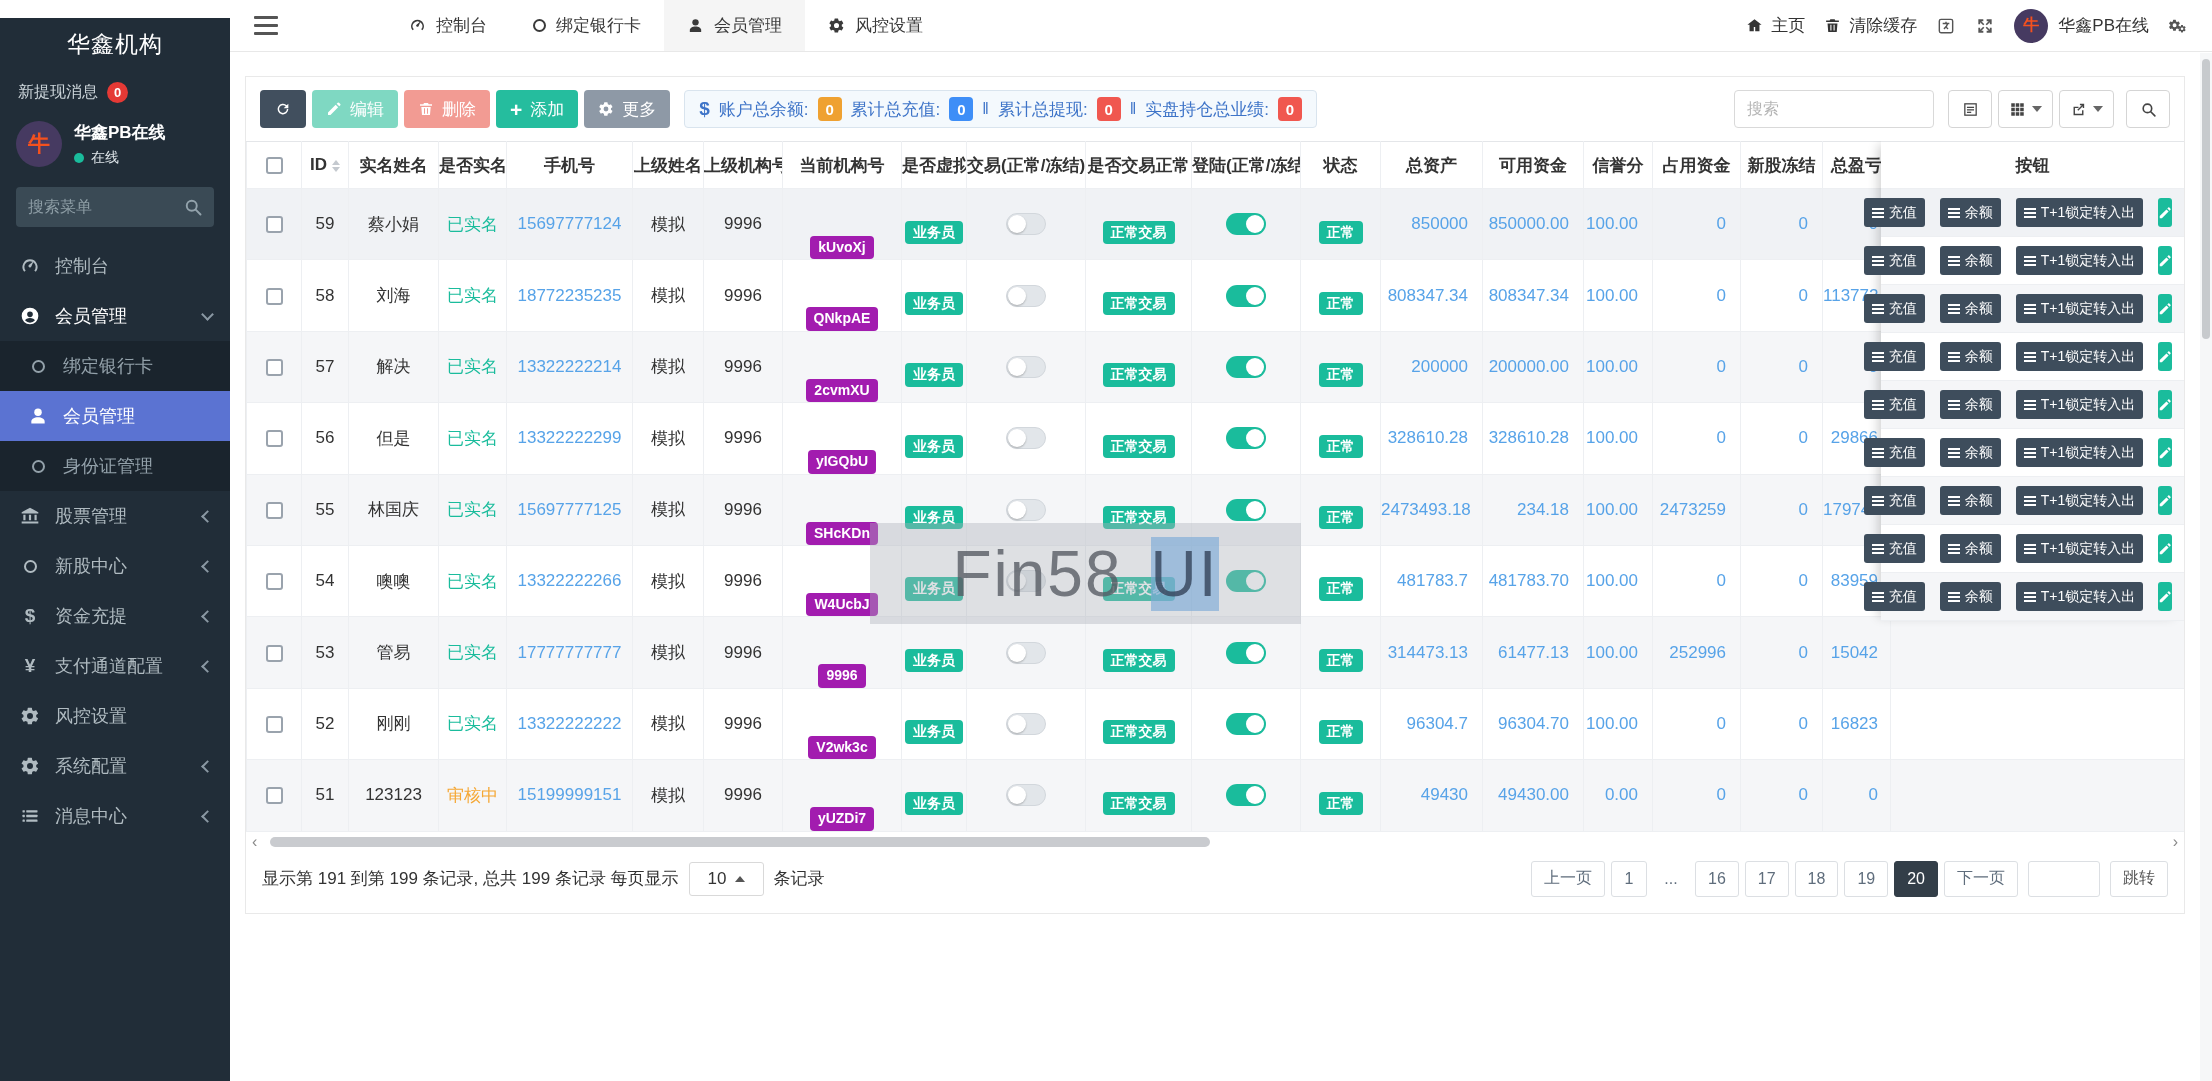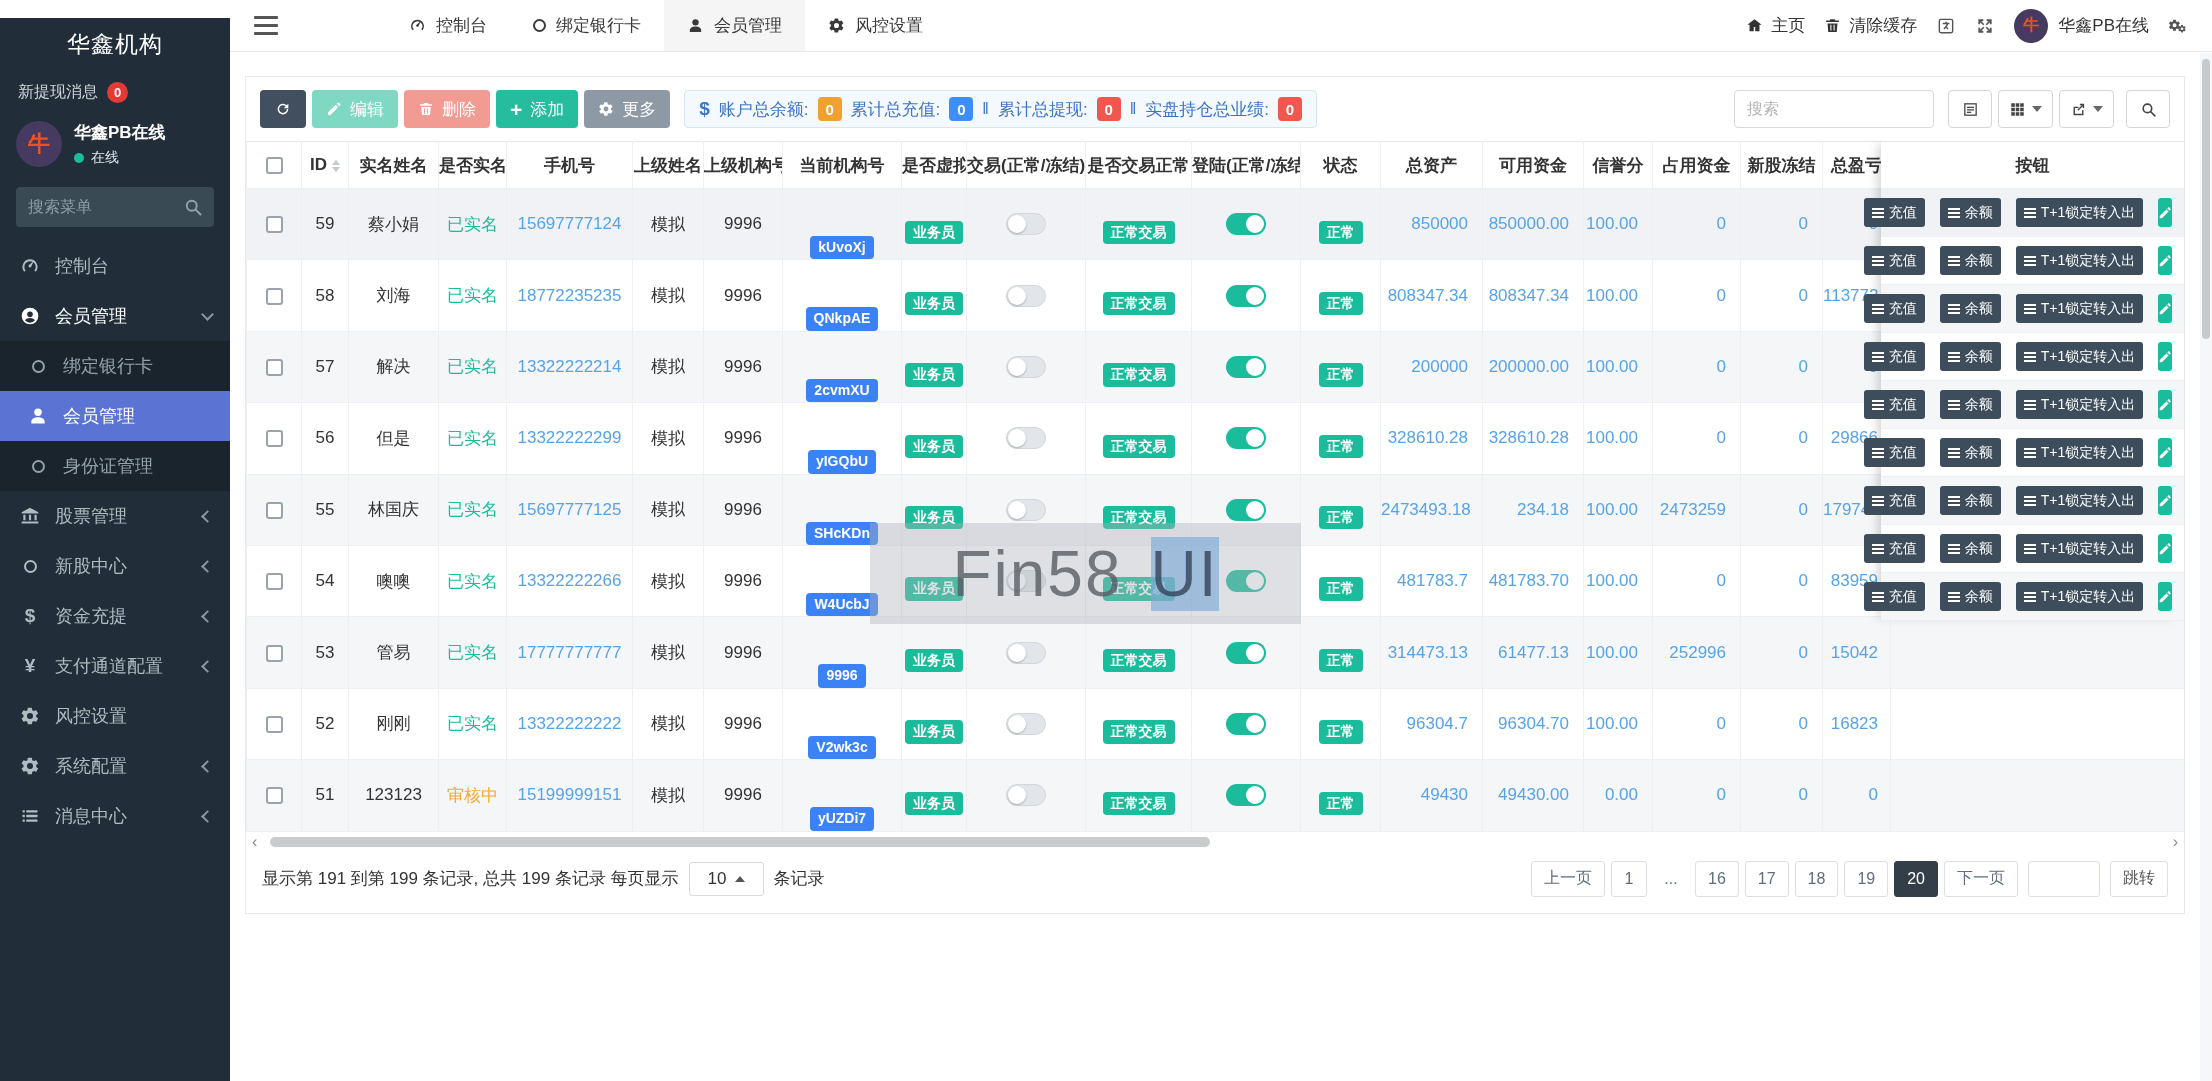--- a/index.html
+++ b/index.html
@@ -86,21 +86,21 @@
 thead th { font-weight:bold; color:#333; background:#fff; border-top:1px solid #e4e6e9; }
 tbody tr:nth-child(odd) { background:#f5f6f8; }
 tbody tr:first-child { background:#f0f2f5; }
 .num { text-align:right; padding-right:14px; color:#57a3e8; }
 .c-pnl { padding-right:12px; }
 .blue { color:#57a3e8; }
 .t-green { color:#1abc9c; }
 .t-orange { color:#f5a733; }
 .chk { display:inline-block; width:17px; height:17px; border:2px solid #9aa3ad; border-radius:3px; background:#fff; vertical-align:middle; cursor:pointer; }
 .badge { display:inline-block; border-radius:4px; color:#fff; font-size:14px; font-weight:bold; padding:4px 8px; line-height:1.1; }
-.badge.red { background:#3b82f6;margin-top:47px; }
+.badge.red { background:#a21caf;margin-top:47px; }
 .badge.green { background:#1abc9c;margin-top:16px; }
 .toggle { display:inline-block; width:40px; height:22px; border-radius:11px; position:relative; cursor:pointer; vertical-align:middle; }
 .toggle.off { background:#e2e6ea; border:1px solid #d2d7dc; }
 .toggle.off::after { content:""; position:absolute; left:1px; top:1px; width:18px; height:18px; background:#fff; border-radius:50%; box-shadow:0 1px 2px rgba(0,0,0,.25); }
 .toggle.on { background:#1abc9c; }
 .toggle.on::after { content:""; position:absolute; right:2px; top:2px; width:18px; height:18px; background:#fff; border-radius:50%; }
 .sort { display:inline-flex; flex-direction:column; gap:2px; margin-left:5px; vertical-align:middle; }
 .sort i { display:block; }
 .su { border-left:4px solid transparent; border-right:4px solid transparent; border-bottom:5px solid #c4c9cf; }
 .sd { border-left:4px solid transparent; border-right:4px solid transparent; border-top:5px solid #c4c9cf; }

